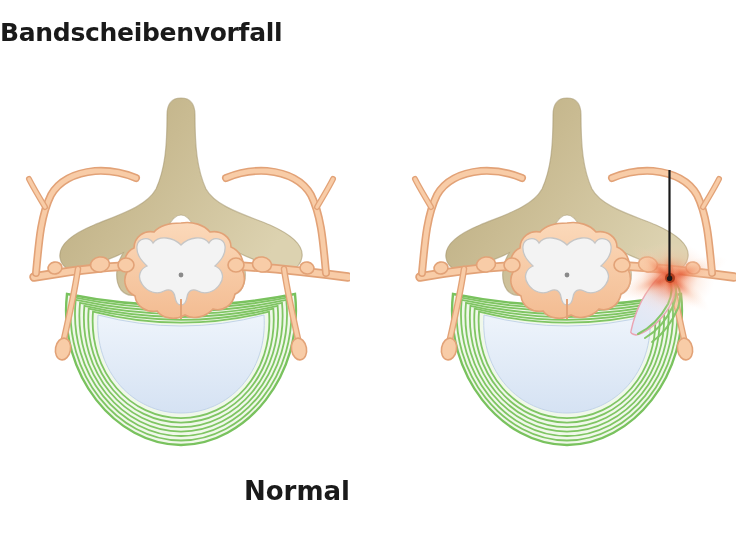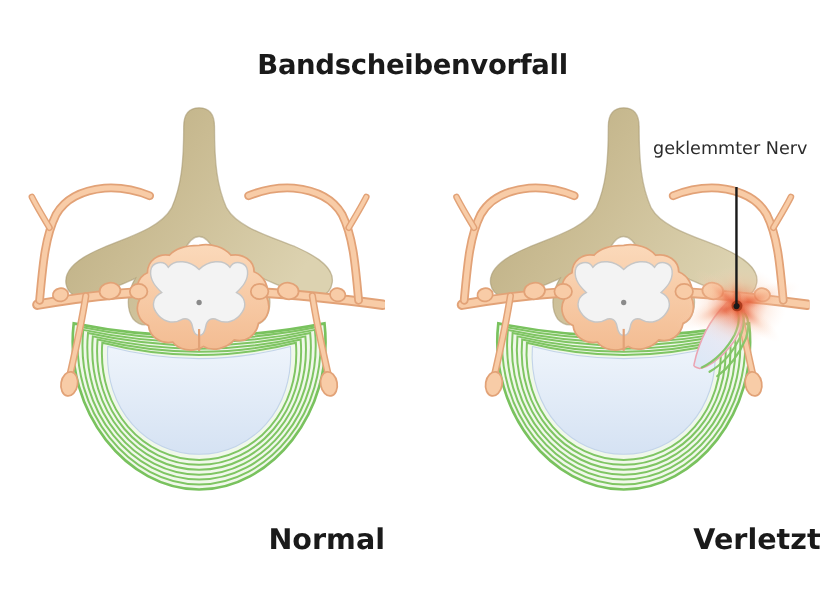--- a/index.html
+++ b/index.html
@@ -1,18 +1,18 @@
 <!DOCTYPE html>
 <html><head>
 <meta charset="utf-8">
 <style>
   html,body{margin:0;padding:0;background:#ffffff;}
   .figure{position:relative;width:750px;height:558px;background:#ffffff;overflow:hidden;
           font-family:"DejaVu Sans","Liberation Sans",sans-serif;color:#1a1a1a;}
-  .title{position:absolute;top:44px;left:0;width:750px;text-align:center;
+  .title{position:absolute;top:18px;left:0;width:750px;text-align:left;
          font-size:25px;font-weight:700;letter-spacing:-0.3px;}
   .caption{position:absolute;top:476px;width:336px;text-align:right;
            font-size:26px;font-weight:700;}
   .caption.left{left:14px;}
   .caption.right{left:410px;}
   .annotation{position:absolute;top:125px;left:520px;width:214px;text-align:right;
               font-size:16px;font-weight:400;color:#2b2b2b;}
   .panel-svg{position:absolute;top:85px;width:336px;height:390px;}
   .panel-svg.left{left:14px;}
   .panel-svg.right{left:400px;}
@@ -118,21 +118,20 @@
             <ellipse cx="49" cy="264" rx="7.5" ry="11" transform="rotate(10 49 264)"></ellipse>
             <ellipse cx="285" cy="264" rx="7.5" ry="11" transform="rotate(-10 285 264)"></ellipse>
           </g>
         </g>
       </g>
     </defs>
   </svg>
 
   <div class="title">Bandscheibenvorfall</div>
 
-  <div class="annotation">geklemmter Nerv</div>
 
   <svg class="panel-svg left" viewBox="0 0 336 390">
     <use href="#vertebra-unit"></use>
   </svg>
 
   <svg class="panel-svg right" viewBox="0 0 336 390">
     <use href="#vertebra-unit"></use>
 
     <g>
       <path fill="url(#bulgeGrad)" stroke="#EBA4B2" stroke-width="1.4" d="M 231,246 C 235,227 244,207 260,191 C 267,184 274,186 276,194 C 278,206 272,220 263,231
@@ -153,15 +152,14 @@
       <circle cx="270" cy="193" r="2.3" fill="#30100A"></circle>
     </g>
 
     <g>
       <line x1="269.5" y1="85" x2="269.5" y2="193" stroke="#1A1A1A" stroke-width="2.2"></line>
       <circle cx="269.5" cy="193.5" r="2.6" fill="#1A1A1A"></circle>
     </g>
   </svg>
 
   <div class="caption left">Normal</div>
-  <div class="caption right">Verletzt</div>
 
 </div>
 
 </body></html>

